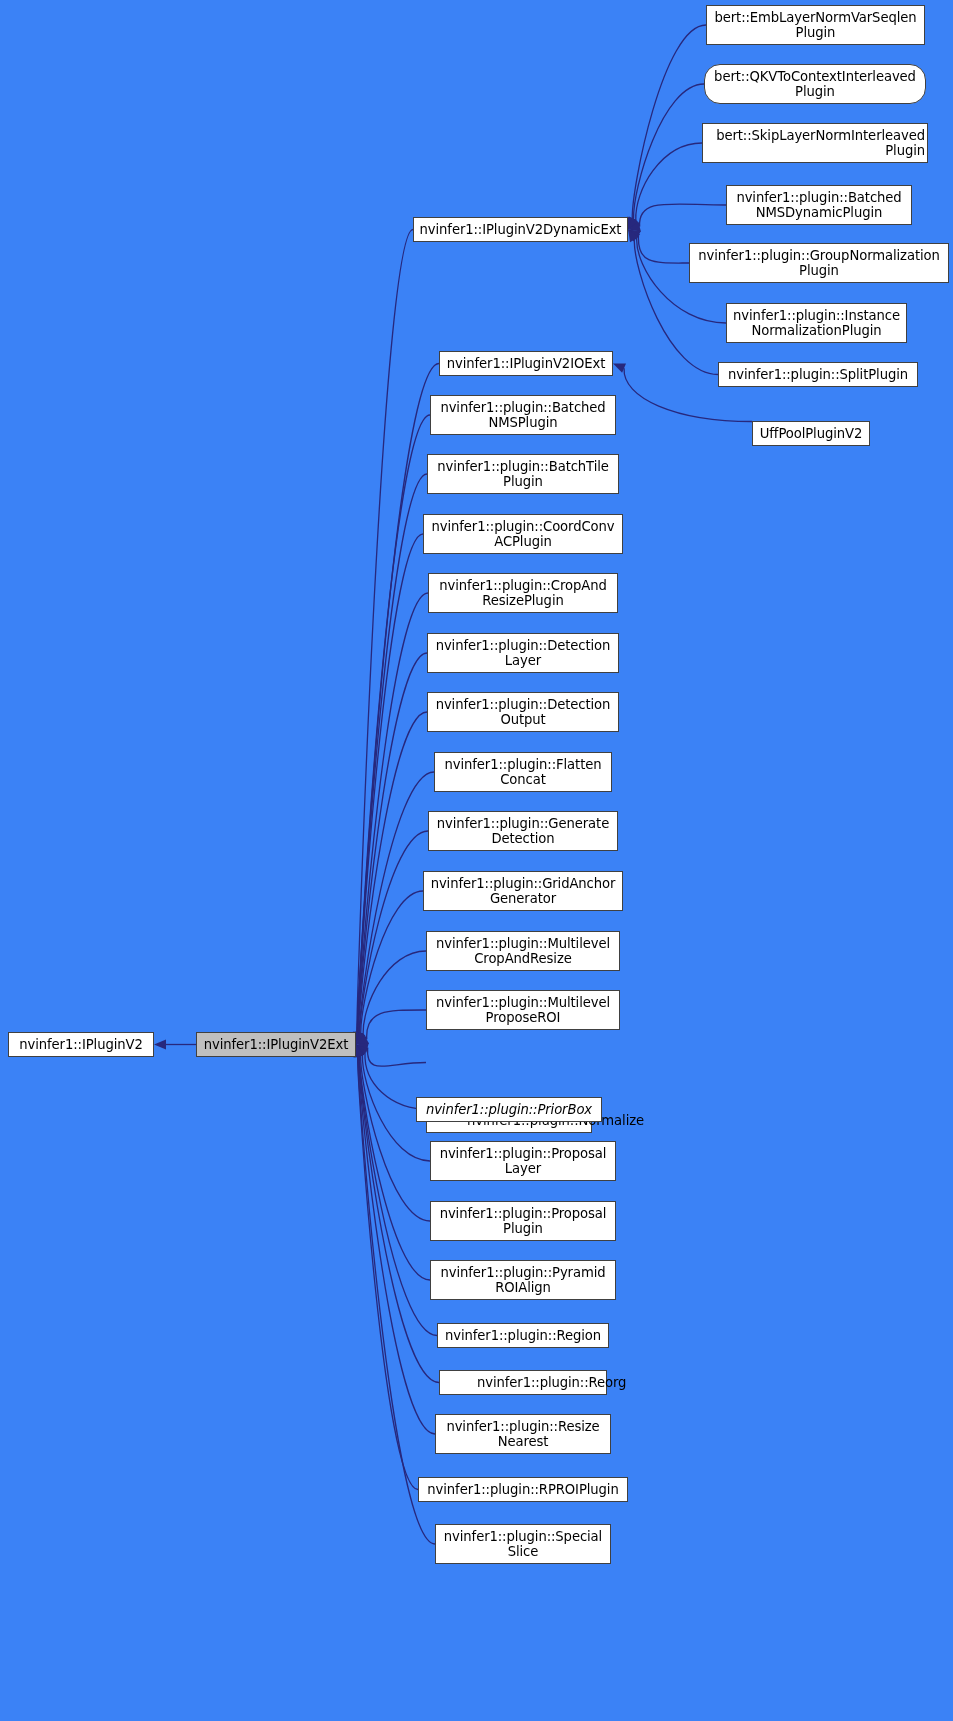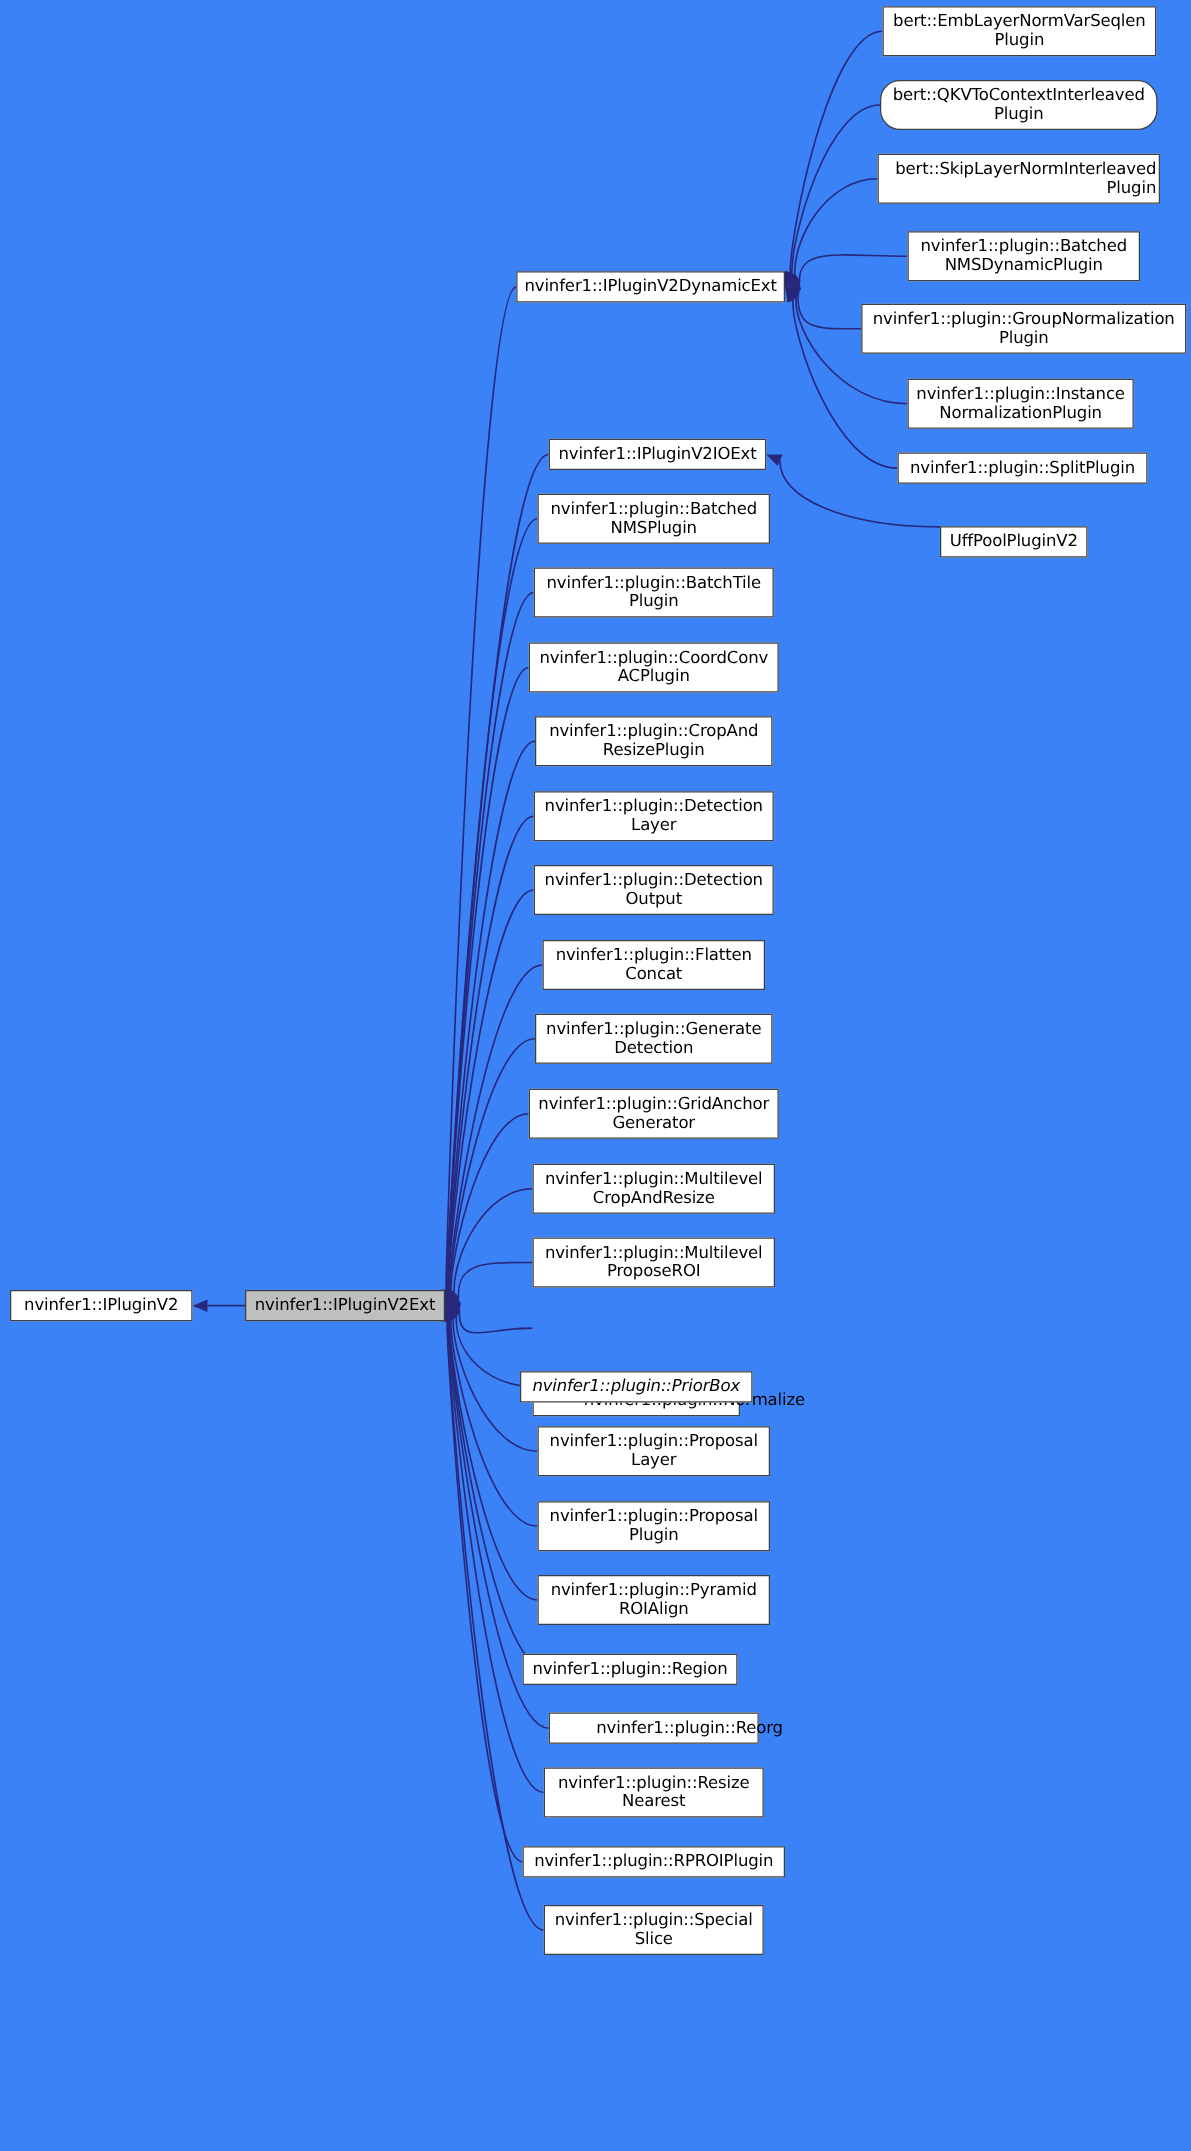--- a/index.html
+++ b/index.html
@@ -161,21 +161,21 @@
       <div class="node" style="left: 426px; top: 990px; width: 194px; height: 40px;"><span class="label">nvinfer1::plugin::Multilevel
 ProposeROI</span></div>
       <div class="node" style="left: 426px; top: 1108px; width: 166px; height: 25px; padding-left: 40px;"><span class="label">nvinfer1::plugin::Normalize</span></div>
       <div class="node" style="left: 416px; top: 1097px; width: 186px; height: 25px; font-style: italic;"><span class="label">nvinfer1::plugin::PriorBox</span></div>
       <div class="node" style="left: 430px; top: 1141px; width: 186px; height: 40px;"><span class="label">nvinfer1::plugin::Proposal
 Layer</span></div>
       <div class="node" style="left: 430px; top: 1201px; width: 186px; height: 40px;"><span class="label">nvinfer1::plugin::Proposal
 Plugin</span></div>
       <div class="node" style="left: 430px; top: 1260px; width: 186px; height: 40px;"><span class="label">nvinfer1::plugin::Pyramid
 ROIAlign</span></div>
-      <div class="node" style="left: 418px; top: 1323px; width: 172px; height: 25px;"><span class="label">nvinfer1::plugin::Region</span></div>
+      <div class="node" style="left: 437px; top: 1323px; width: 172px; height: 25px;"><span class="label">nvinfer1::plugin::Region</span></div>
       <div class="node" style="left: 439px; top: 1370px; width: 168px; height: 25px; padding-left: 37px;"><span class="label">nvinfer1::plugin::Reorg</span></div>
       <div class="node" style="left: 435px; top: 1414px; width: 176px; height: 40px;"><span class="label">nvinfer1::plugin::Resize
 Nearest</span></div>
       <div class="node" style="left: 418px; top: 1477px; width: 210px; height: 25px;"><span class="label">nvinfer1::plugin::RPROIPlugin</span></div>
       <div class="node" style="left: 435px; top: 1524px; width: 176px; height: 40px;"><span class="label">nvinfer1::plugin::Special
 Slice</span></div>
       <div class="node highlight" style="left: 196px; top: 1032px; width: 160px; height: 25px;"><span class="label">nvinfer1::IPluginV2Ext</span></div>
       <div class="node" style="left: 8px; top: 1032px; width: 146px; height: 25px;"><span class="label">nvinfer1::IPluginV2</span></div>
     </div>
 </div>

